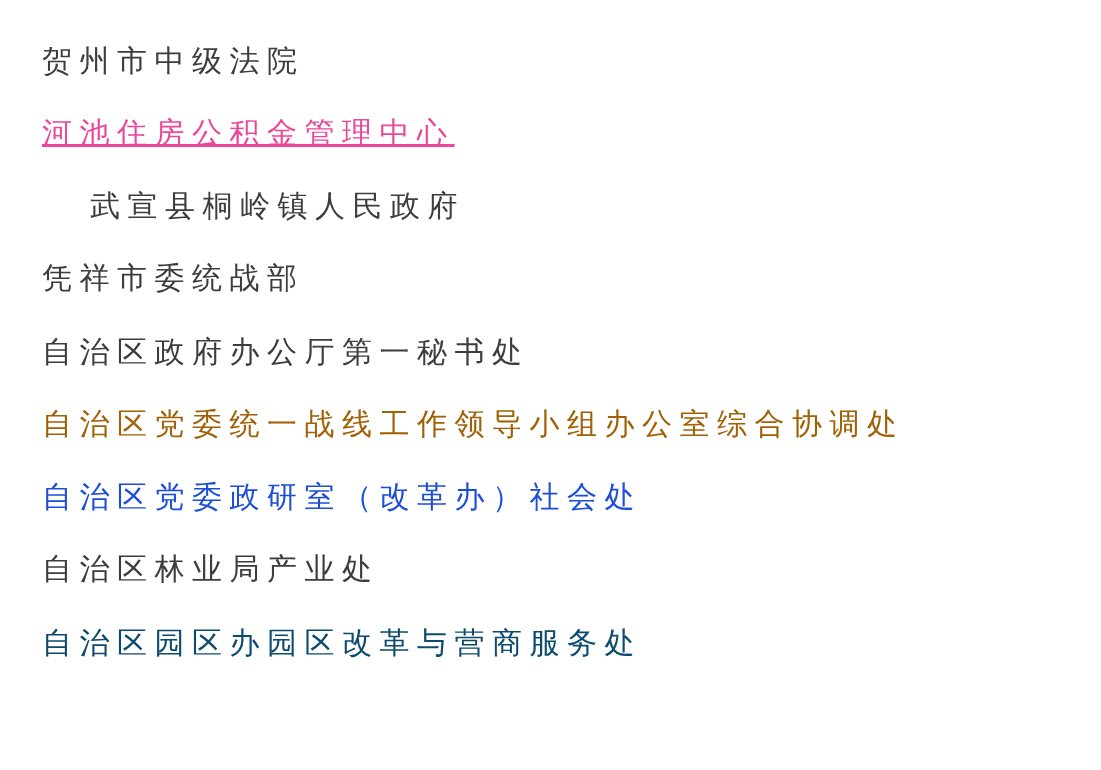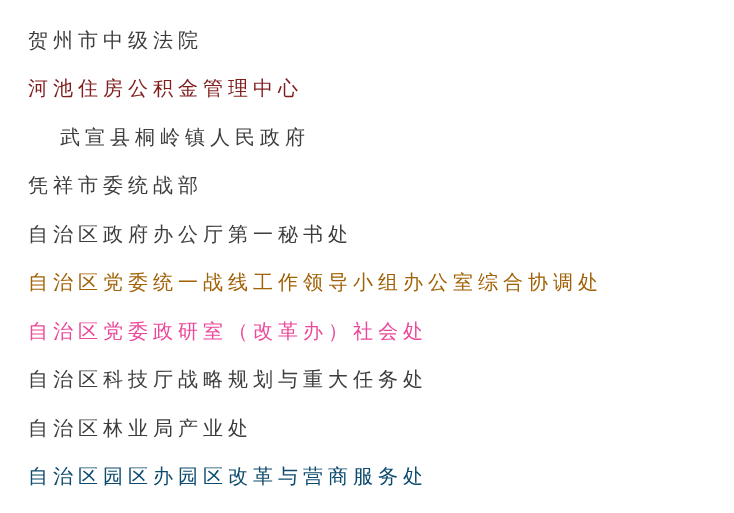--- a/index.html
+++ b/index.html
@@ -30,22 +30,21 @@
     color: #3d3d3d;
     white-space: nowrap;
     font-weight: 400;
   }
 </style>
 </head>
 <body style="background: rgb(255, 255, 255);">
 
 <div class="doc">
   <div class="line" style="color: rgb(61, 61, 61);">贺州市中级法院</div>
-  <div class="line" style="color: #7f1d1d;">河池住房公积金管理中心</div>
+  <div class="line" style="color: #ec4899; text-decoration: underline;">河池住房公积金管理中心</div>
   <div class="line" style="color: rgb(61, 61, 61); margin-left: 32px;">武宣县桐岭镇人民政府</div>
   <div class="line" style="color: rgb(61, 61, 61);">凭祥市委统战部</div>
   <div class="line" style="color: rgb(61, 61, 61);">自治区政府办公厅第一秘书处</div>
   <div class="line" style="color: #a16207;">自治区党委统一战线工作领导小组办公室综合协调处</div>
-  <div class="line" style="color: #ec4899;">自治区党委政研室（改革办）社会处</div>
-  <div class="line" style="color: rgb(61, 61, 61);">自治区科技厅战略规划与重大任务处</div>
+  <div class="line" style="color: #1d4ed8;">自治区党委政研室（改革办）社会处</div>
   <div class="line" style="color: rgb(61, 61, 61);">自治区林业局产业处</div>
   <div class="line" style="color: #0c4a6e;">自治区园区办园区改革与营商服务处</div>
 </div>
 
 </body></html>

